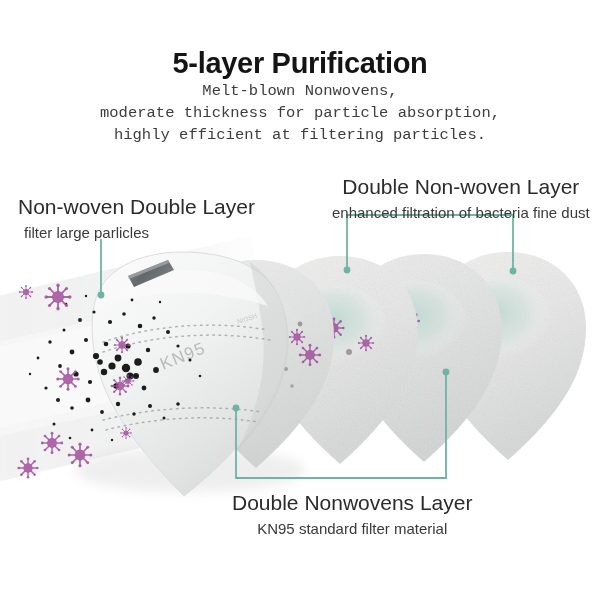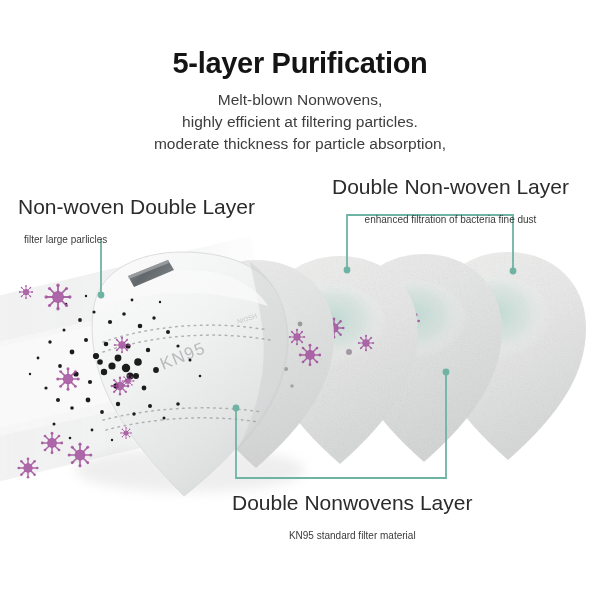--- a/index.html
+++ b/index.html
@@ -27,42 +27,42 @@
     text-align: center;
   }
   #title {
     font-size: 29px;
     font-weight: bold;
     color: #141414;
     letter-spacing: -0.3px;
     line-height: 1.1;
   }
   #subtitle {
-    margin-top: 9px;
     font-size: 15.5px;
     color: #3d3d3d;
     line-height: 1.42;
     font-weight: 400;
+    font-family: Liberation Mono, monospace;
   }
   #subtitle div { white-space: nowrap; }
 
   
   .annot { position: absolute; }
   .annot-title {
     font-size: 21px;
     color: #2b2b2b;
     white-space: nowrap;
     line-height: 1.2;
   }
   .annot-sub {
-    font-size: 10px;
+    font-size: 15px;
     color: #3a3a3a;
     white-space: nowrap;
     line-height: 1.2;
-    margin-top: 15px;
+    margin-top: 5px;
   }
   #annot-outer      { left: 18px;  top: 194px; text-align: left; }
   #annot-outer .annot-sub { padding-left: 6px; }
   #annot-doublenw   { left: 332px; top: 174px; text-align: center; }
   #annot-meltblown  { left: 232px; top: 490px; text-align: center; }
 
   
   #leaders {
     position: absolute;
     left: 0; top: 0;
@@ -346,22 +346,22 @@
       <circle cx="513" cy="271" r="3.4"></circle>
       <circle cx="236" cy="408" r="3.4"></circle>
       <circle cx="446" cy="372" r="3.4"></circle>
     </g>
   </svg>
 
   <div id="header-block">
     <div id="title">5-layer Purification</div>
     <div id="subtitle">
       <div>Melt-blown Nonwovens,</div>
+      <div>moderate thickness for particle absorption,</div>
       <div>highly efficient at filtering particles.</div>
-      <div>moderate thickness for particle absorption,</div>
     </div>
   </div>
 
   <div class="annot" id="annot-outer">
     <div class="annot-title">Non-woven Double Layer</div>
     <div class="annot-sub">filter large parlicles</div>
   </div>
 
   <div class="annot" id="annot-doublenw">
     <div class="annot-title">Double Non-woven Layer</div>

